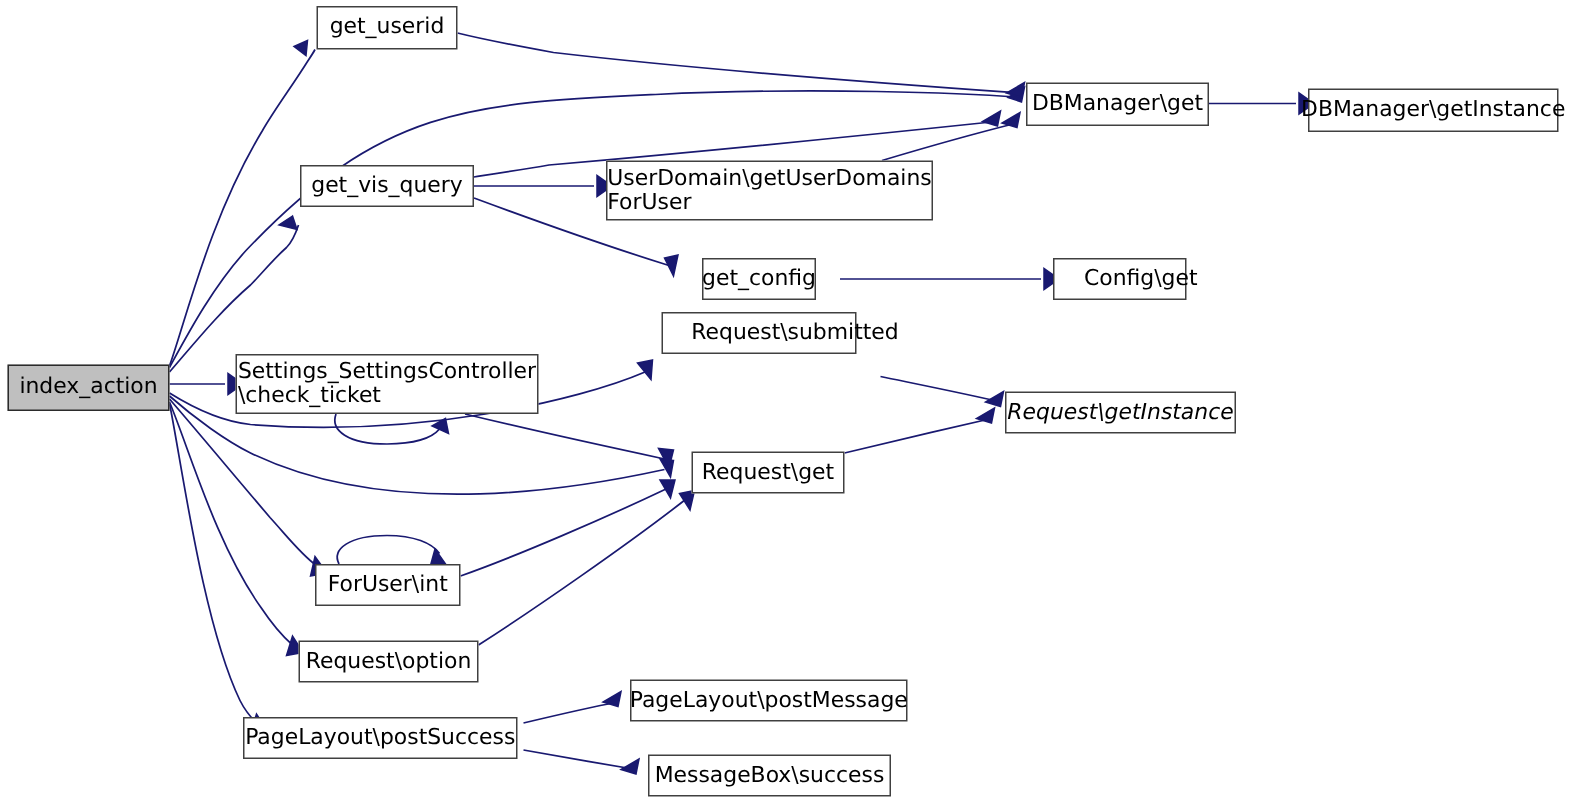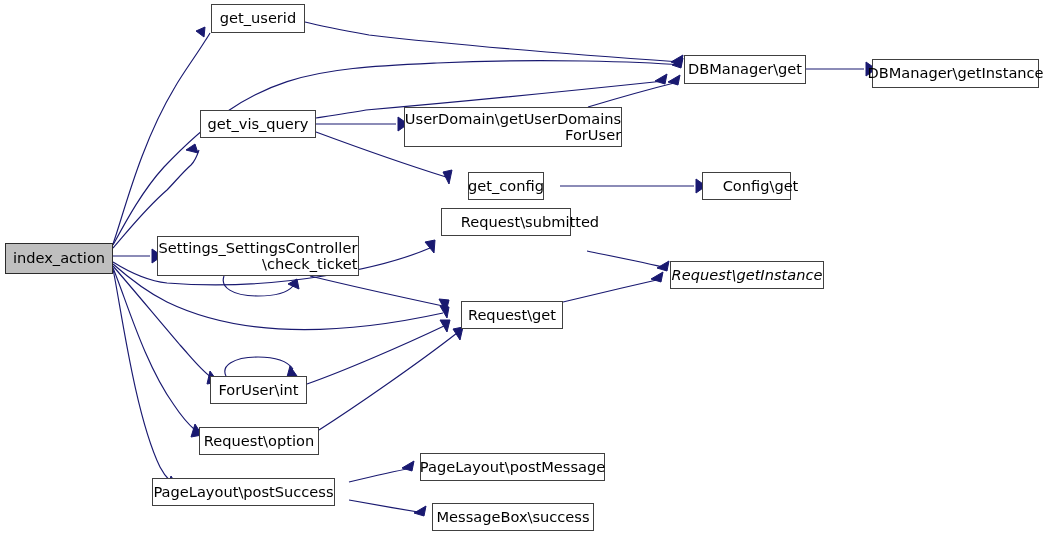--- a/index.html
+++ b/index.html
@@ -27,21 +27,21 @@
     position: absolute;
     box-sizing: border-box;
     border: 1px solid #404040;
     background: #ffffff;
     color: #000000;
     font-size: 14.6px;
     line-height: 1.12;
     display: flex;
     align-items: center;
     justify-content: center;
-    text-align: right;
+    text-align: left;
     white-space: pre-line;
     letter-spacing: 0px;
     z-index: 3;
   }
   .node.root {
     background: #bfbfbf;
     border-color: #2b2b2b;
   }
 </style>
 </head>
@@ -110,17 +110,17 @@
       <div class="node" style="left: 702px; top: 172px; width: 89px; height: 28px; padding-left: 28px;">Config\get</div>
       <div class="node" style="left: 684px; top: 55px; width: 122px; height: 29px;">DBManager\get</div>
       <div class="node" style="left: 872px; top: 59px; width: 167px; height: 29px;">DBManager\getInstance</div>
       <div class="node" style="left: 157px; top: 236px; width: 202px; height: 40px;">Settings_SettingsController
 \check_ticket</div>
       <div class="node" style="left: 441px; top: 208px; width: 130px; height: 28px; padding-left: 48px;">Request\submitted</div>
       <div class="node" style="left: 461px; top: 301px; width: 102px; height: 28px;">Request\get</div>
       <div class="node" style="left: 670px; top: 261px; width: 154px; height: 28px; font-style: italic;">Request\getInstance</div>
       <div class="node" style="left: 210px; top: 376px; width: 97px; height: 28px;">ForUser\int</div>
       <div class="node" style="left: 199px; top: 427px; width: 120px; height: 28px;">Request\option</div>
-      <div class="node" style="left: 152px; top: 478px; width: 183px; height: 28px;">PageLayout\postSuccess</div>
+      <div class="node" style="left: 162px; top: 478px; width: 183px; height: 28px;">PageLayout\postSuccess</div>
       <div class="node" style="left: 420px; top: 453px; width: 185px; height: 28px;">PageLayout\postMessage</div>
       <div class="node" style="left: 432px; top: 503px; width: 162px; height: 28px;">MessageBox\success</div>
     </div>
 </div>
 
 </body></html>

